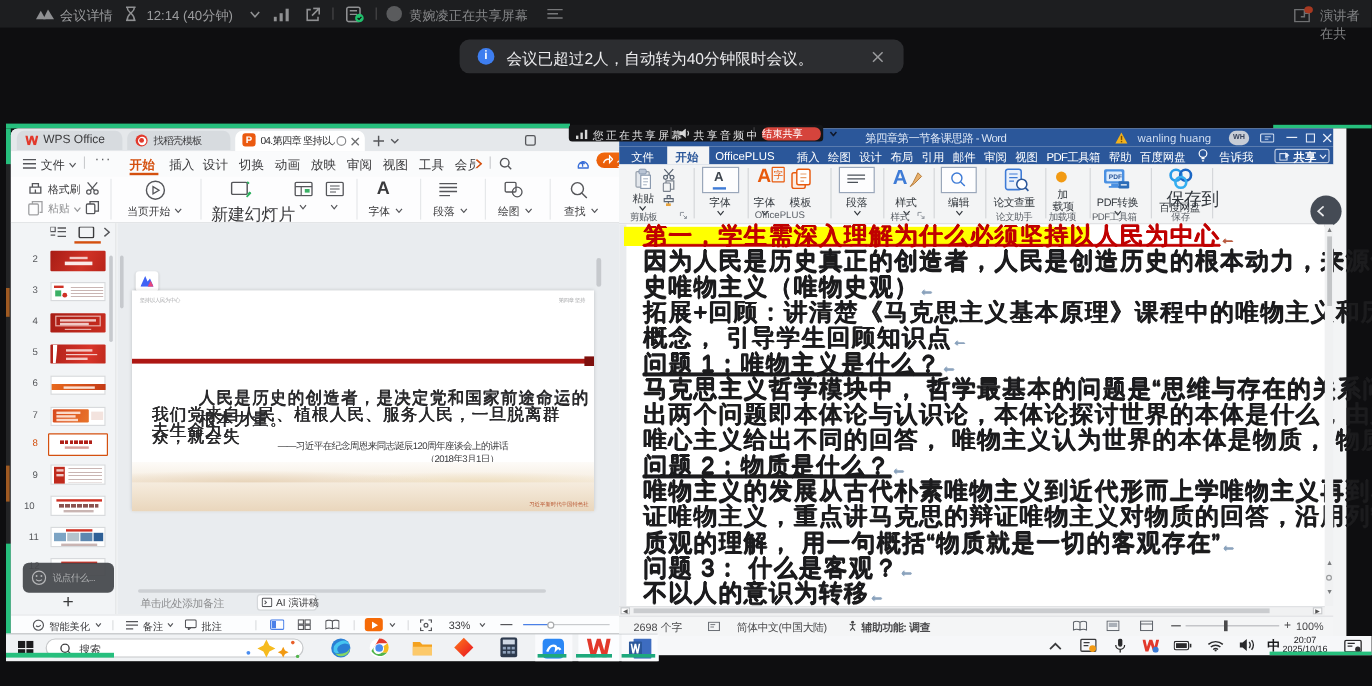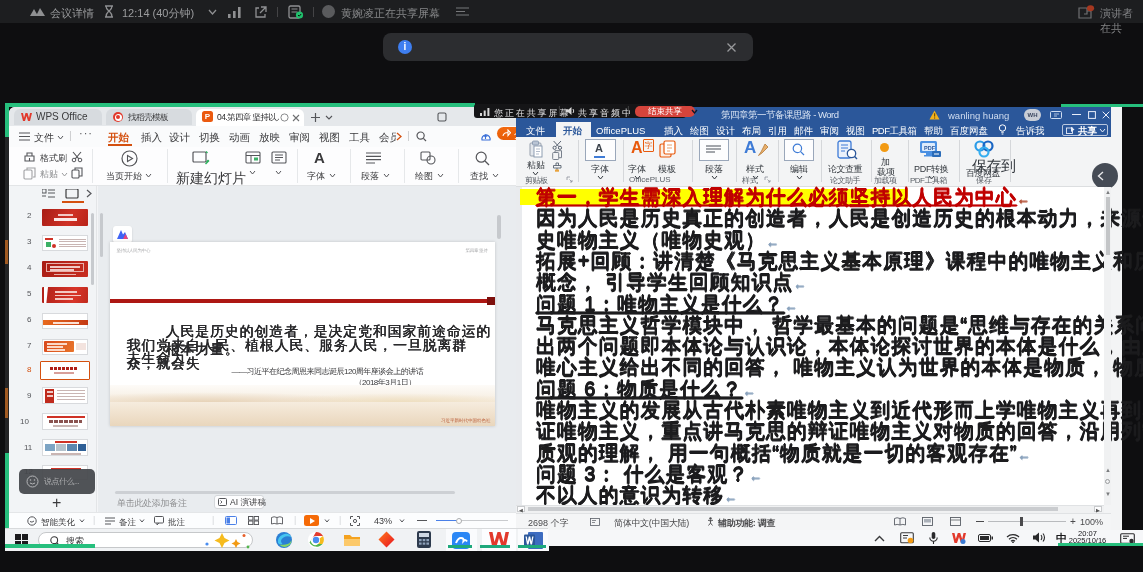--- a/index.html
+++ b/index.html
@@ -48,20 +48,21 @@
     </svg>
   <svg class="abs" style="left:1078px;top:5px" width="17" height="14" viewBox="0 0 17 14">
       <path d="M1 3 h8 v3 h4 v7 h-12 z M9 6 v3 h-3" stroke="#6f7072" fill="none" stroke-width="1.2"></path>
       <ellipse cx="12.5" cy="3.2" rx="3.6" ry="3" fill="#a63820"></ellipse>
     </svg>
   <div class="abs" style="left:1100px;top:6px;color:#828385">演讲者在共</div>
 </div>
 
 <div class="abs" style="left:383px;top:33px;width:370px;height:28px;background:#2c2d30;border-radius:8px">
   <div class="abs" style="left:15px;top:7px;width:14px;height:14px;border-radius:50%;background:#3e7ef0;color:#fff;font-size:10px;font-weight:bold;text-align:center;line-height:14px">i</div>
+  <div class="abs" style="left:39px;top:7px;color:#ececee;font-size:13px">会议已超过2人，自动转为40分钟限时会议。</div>
   <svg class="abs" style="left:343px;top:9px" width="11" height="11" viewBox="0 0 11 11">
       <path d="M1.5 1.5 L9.5 9.5 M9.5 1.5 L1.5 9.5" stroke="#98999b" stroke-width="1.3"></path>
     </svg>
 </div>
 
 <div class="abs" style="left:5px;top:103px;width:470px;height:4px;background:#26bf7d"></div>
 <div class="abs" style="left:1061px;top:104px;width:82px;height:3px;background:#26bf7d"></div>
 <div class="abs" style="left:5px;top:107px;width:4px;height:30px;background:#26bf7d"></div>
 <div class="abs" style="left:5px;top:137px;width:4px;height:316px;background:#232426"></div>
 <div class="abs" style="left:5px;top:240px;width:3px;height:24px;background:#a05a22"></div>
@@ -458,21 +459,21 @@
       <path d="M1 0 L6 3 L1 6 Z" fill="#fff"></path>
     </svg>
   <svg class="abs" style="left:315px;top:412px" width="6" height="4" viewBox="0 0 6 4">
       <path d="M1 0.5 L3 3 L5 0.5" stroke="#55565a" fill="none"></path>
     </svg>
   <div class="abs" style="left:330px;top:408px;color:#d4d6d8;font-size:9px">|</div>
   <svg class="abs" style="left:341px;top:409px" width="10" height="10" viewBox="0 0 10 10">
       <path d="M3 0.5 H0.5 V3 M7 0.5 H9.5 V3 M3 9.5 H0.5 V7 M7 9.5 H9.5 V7" stroke="#55565a" fill="none"></path>
       <circle cx="5" cy="5" r="1.6" stroke="#55565a" fill="none"></circle>
     </svg>
-  <div class="abs" style="left:365px;top:409px;font-size:9px;color:#3a3a3c">43%</div>
+  <div class="abs" style="left:365px;top:409px;font-size:9px;color:#3a3a3c">33%</div>
   <svg class="abs" style="left:390px;top:412px" width="6" height="4" viewBox="0 0 6 4">
       <path d="M1 0.5 L3 3 L5 0.5" stroke="#55565a" fill="none"></path>
     </svg>
   <div class="abs" style="left:408px;top:412.5px;width:10px;height:1.5px;background:#55565a"></div>
   <div class="abs" style="left:427px;top:413px;width:72px;height:1px;background:#c9cbce"></div>
   <div class="abs" style="left:427px;top:413px;width:22px;height:1px;background:#4a80e8"></div>
   <div class="abs" style="left:447px;top:410.5px;width:6px;height:6px;border-radius:50%;background:#fff;border:1px solid #aaacae"></div>
   <div class="abs" style="left:516px;top:406px;font-size:12px;color:#3a3a3c">+</div>
 </div>
 
@@ -671,21 +672,21 @@
     <div class="abs" style="left:4px;top:82px;width:388px;height:15.5px;background:#ffff00"></div>
     <div class="dl" style="top:80px;color:#c00000;text-decoration:underline;text-decoration-thickness:1px">第一，学生需深入理解为什么必须坚持以人民为中心<span class="pn" style="color:#b85a40">←</span></div>
     <div class="dl" style="top:101.3px">因为人民是历史真正的创造者，人民是创造历史的根本动力，来源于马克思的历</div>
     <div class="dl" style="top:122.6px">史唯物主义（唯物史观）<span class="pn">←</span></div>
     <div class="dl" style="top:143.9px">拓展+回顾：讲清楚《马克思主义基本原理》课程中的唯物主义和历史唯物主义</div>
     <div class="dl" style="top:165.2px">概念， 引导学生回顾知识点<span class="pn">←</span></div>
     <div class="dl" style="top:186.5px"><span style="text-decoration:underline">问题 1：唯物主义是什么？</span><span class="pn">←</span></div>
     <div class="dl" style="top:207.8px">马克思主义哲学模块中， 哲学最基本的问题是“思维与存在的关系问题”， 分化</div>
     <div class="dl" style="top:229.1px">出两个问题即本体论与认识论，本体论探讨世界的本体是什么，由此唯物主义和</div>
     <div class="dl" style="top:250.4px">唯心主义给出不同的回答， 唯物主义认为世界的本体是物质， 物质决定一切</div>
-    <div class="dl" style="top:271.7px"><span style="text-decoration:underline">问题 6：物质是什么？</span><span class="pn">←</span></div>
+    <div class="dl" style="top:271.7px"><span style="text-decoration:underline">问题 2：物质是什么？</span><span class="pn">←</span></div>
     <div class="dl" style="top:293px">唯物主义的发展从古代朴素唯物主义到近代形而上学唯物主义再到马克思的辩</div>
     <div class="dl" style="top:314.3px">证唯物主义，重点讲马克思的辩证唯物主义对物质的回答，沿用列宁对马克思物</div>
     <div class="dl" style="top:335.6px">质观的理解， 用一句概括“物质就是一切的客观存在”<span class="pn">←</span></div>
     <div class="dl" style="top:356.9px"><span style="">问题 3： 什么是客观？</span><span class="pn">←</span></div>
     <div class="dl" style="top:378.2px">不以人的意识为转移<span class="pn">←</span></div>
   </div>
 
   <div class="abs" style="left:588px;top:80px;width:7px;height:318px;background:#f0f1f2"></div>
   <div class="abs" style="left:589px;top:82px;font-size:6px;color:#7a7c7e">▲</div>
   <div class="abs" style="left:589.5px;top:90px;width:4px;height:58px;background:#c3c5c7"></div>
@@ -851,17 +852,17 @@
       <rect x="7.4" y="0" width="2" height="8" fill="#d8d8d8"></rect>
     </svg>
   <div class="abs" style="left:20px;top:2.5px;color:#e4e4e6;font-size:9px;letter-spacing:1.9px">您正在共享屏幕</div>
   <div class="abs" style="left:84px;top:1px;color:#48484a;font-size:10px">|</div>
   <svg class="abs" style="left:92px;top:3px" width="9" height="8" viewBox="0 0 9 8">
       <path d="M0 2.5 h2.5 L5.5 0 V8 L2.5 5.5 H0 Z" fill="#d8d8d8"></path>
       <path d="M7 2 q1.5 2 0 4" stroke="#d8d8d8" fill="none"></path>
     </svg>
   <div class="abs" style="left:104px;top:2.5px;color:#e4e4e6;font-size:9px;letter-spacing:2px">共享音频中</div>
   <div class="abs" style="left:153px;top:1px;color:#48484a;font-size:10px">|</div>
-  <div class="abs" style="left:161px;top:1.5px;width:60px;height:11px;background:#d5443c;border-radius:5px;color:#fff;font-size:8.5px;text-align:center;line-height:11px">结束共享</div>
+  <div class="abs" style="left:161px;top:1.5px;width:49px;height:11px;background:#d5443c;border-radius:5px;color:#fff;font-size:8.5px;text-align:left;line-height:11px">结束共享</div>
 </div>
 <svg class="abs" style="left:691px;top:109px" width="7" height="5" viewBox="0 0 7 5">
     <path d="M1 1 L3.5 4 L6 1" stroke="#10182b" fill="none" stroke-width="1.3"></path>
   </svg>
 
 </body></html>

